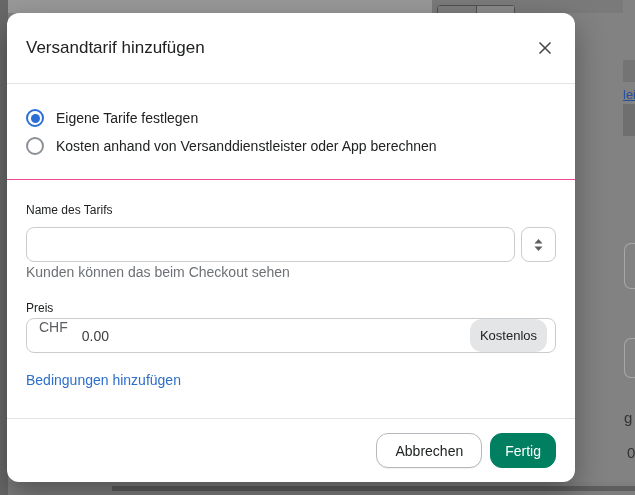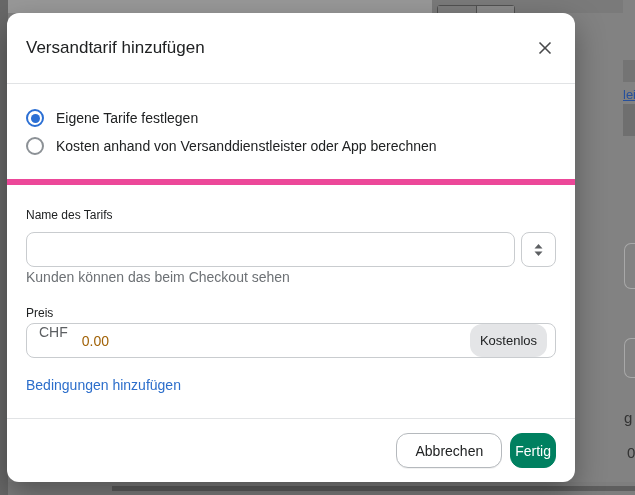--- a/index.html
+++ b/index.html
@@ -31,21 +31,21 @@
   
   .modal{position:absolute;left:7px;top:13px;width:568px;height:469px;background:#fff;
     border-radius:12px;box-shadow:0 12px 30px rgba(0,0,0,.35);display:flex;flex-direction:column;
     color:#202223;}
   .modal-header{height:70px;flex:0 0 auto;display:flex;align-items:center;
     justify-content:space-between;padding:0 19px;border-bottom:1px solid #e1e3e5;}
   .modal-title{font-size:17px;color:#202223;}
   .close-btn{width:30px;height:30px;border:none;background:transparent;cursor:pointer;
     display:flex;align-items:center;justify-content:center;padding:0;margin-right:-4px;}
 
-  .radio-section{flex:0 0 auto;padding:25px 19px 24px;border-bottom:6px solid #ec4899;
+  .radio-section{flex:0 0 auto;padding:25px 19px 24px;border-bottom:1px solid #ec4899;
     display:flex;flex-direction:column;gap:10px;}
   .radio-row{display:flex;align-items:center;gap:12px;font-size:14px;cursor:pointer;}
   .radio-circle{width:18px;height:18px;border-radius:50%;box-sizing:border-box;flex:0 0 auto;
     display:flex;align-items:center;justify-content:center;}
   .radio-circle.selected{border:2.5px solid #2b6fd4;}
   .radio-circle.selected .dot{width:9px;height:9px;border-radius:50%;background:#2b6fd4;}
   .radio-circle.unselected{border:2px solid #8c9196;}
 
   .form-section{flex:1 1 auto;padding:20px 19px 14px;}
   .field-label{display:block;font-size:12px;color:#202223;line-height:20px;}
@@ -54,33 +54,33 @@
     border-radius:8px;padding:0 12px;font-size:14px;font-family:inherit;color:#202223;outline:none;}
   .stepper-btn{width:35px;height:35px;flex:0 0 auto;box-sizing:border-box;background:#fff;
     border:1px solid #c9cccf;border-radius:8px;display:flex;align-items:center;
     justify-content:center;cursor:pointer;padding:0;}
   .helper-text{margin-top:0;font-size:14px;color:#6d7175;line-height:20px;}
   .price-label{margin-top:16px;}
   .price-box{height:35px;box-sizing:border-box;border:1px solid #c9cccf;
     border-radius:8px;display:flex;padding:0 8px 0 12px;gap:12px;}
   .currency-prefix{font-size:14px;color:#5c5f62;}
   .price-value{flex:1;border:none;outline:none;font-size:14px;font-family:inherit;
-    color:#a16207;background:transparent;min-width:0;}
+    color:#404040;background:transparent;min-width:0;}
   .badge{background:#e4e5e7;border-radius:12px;padding:9px 10px;font-size:13px;
     color:#202223;white-space:nowrap;}
   .conditions-link{display:inline-block;margin-top:19px;font-size:14px;color:#2c6ecb;
     text-decoration:none;cursor:pointer;}
 
   .modal-footer{flex:0 0 auto;height:64px;box-sizing:border-box;border-top:1px solid #e1e3e5;
     display:flex;align-items:center;justify-content:flex-end;gap:8px;padding:0 19px;}
   .btn{height:35px;box-sizing:border-box;border-radius:12px;font-size:14px;
     font-family:inherit;cursor:pointer;display:inline-flex;align-items:center;}
   .btn-secondary{background:#fff;border:1px solid #b5b9bd;color:#202223;padding:0 18px;
     box-shadow:0 1px 0 rgba(0,0,0,.05);}
-  .btn-primary{background:#008060;border:1px solid #008060;color:#fff;padding:0 4px;}
+  .btn-primary{background:#008060;border:1px solid #008060;color:#fff;padding:0 14px;}
 </style>
 </head>
 <body>
 
 <div class="stage">
 
   <div class="bg-left-strip"></div>
   <div class="bg-top-light"></div>
   <div class="bg-top-dark"></div>
   <div class="bg-btn-group">

